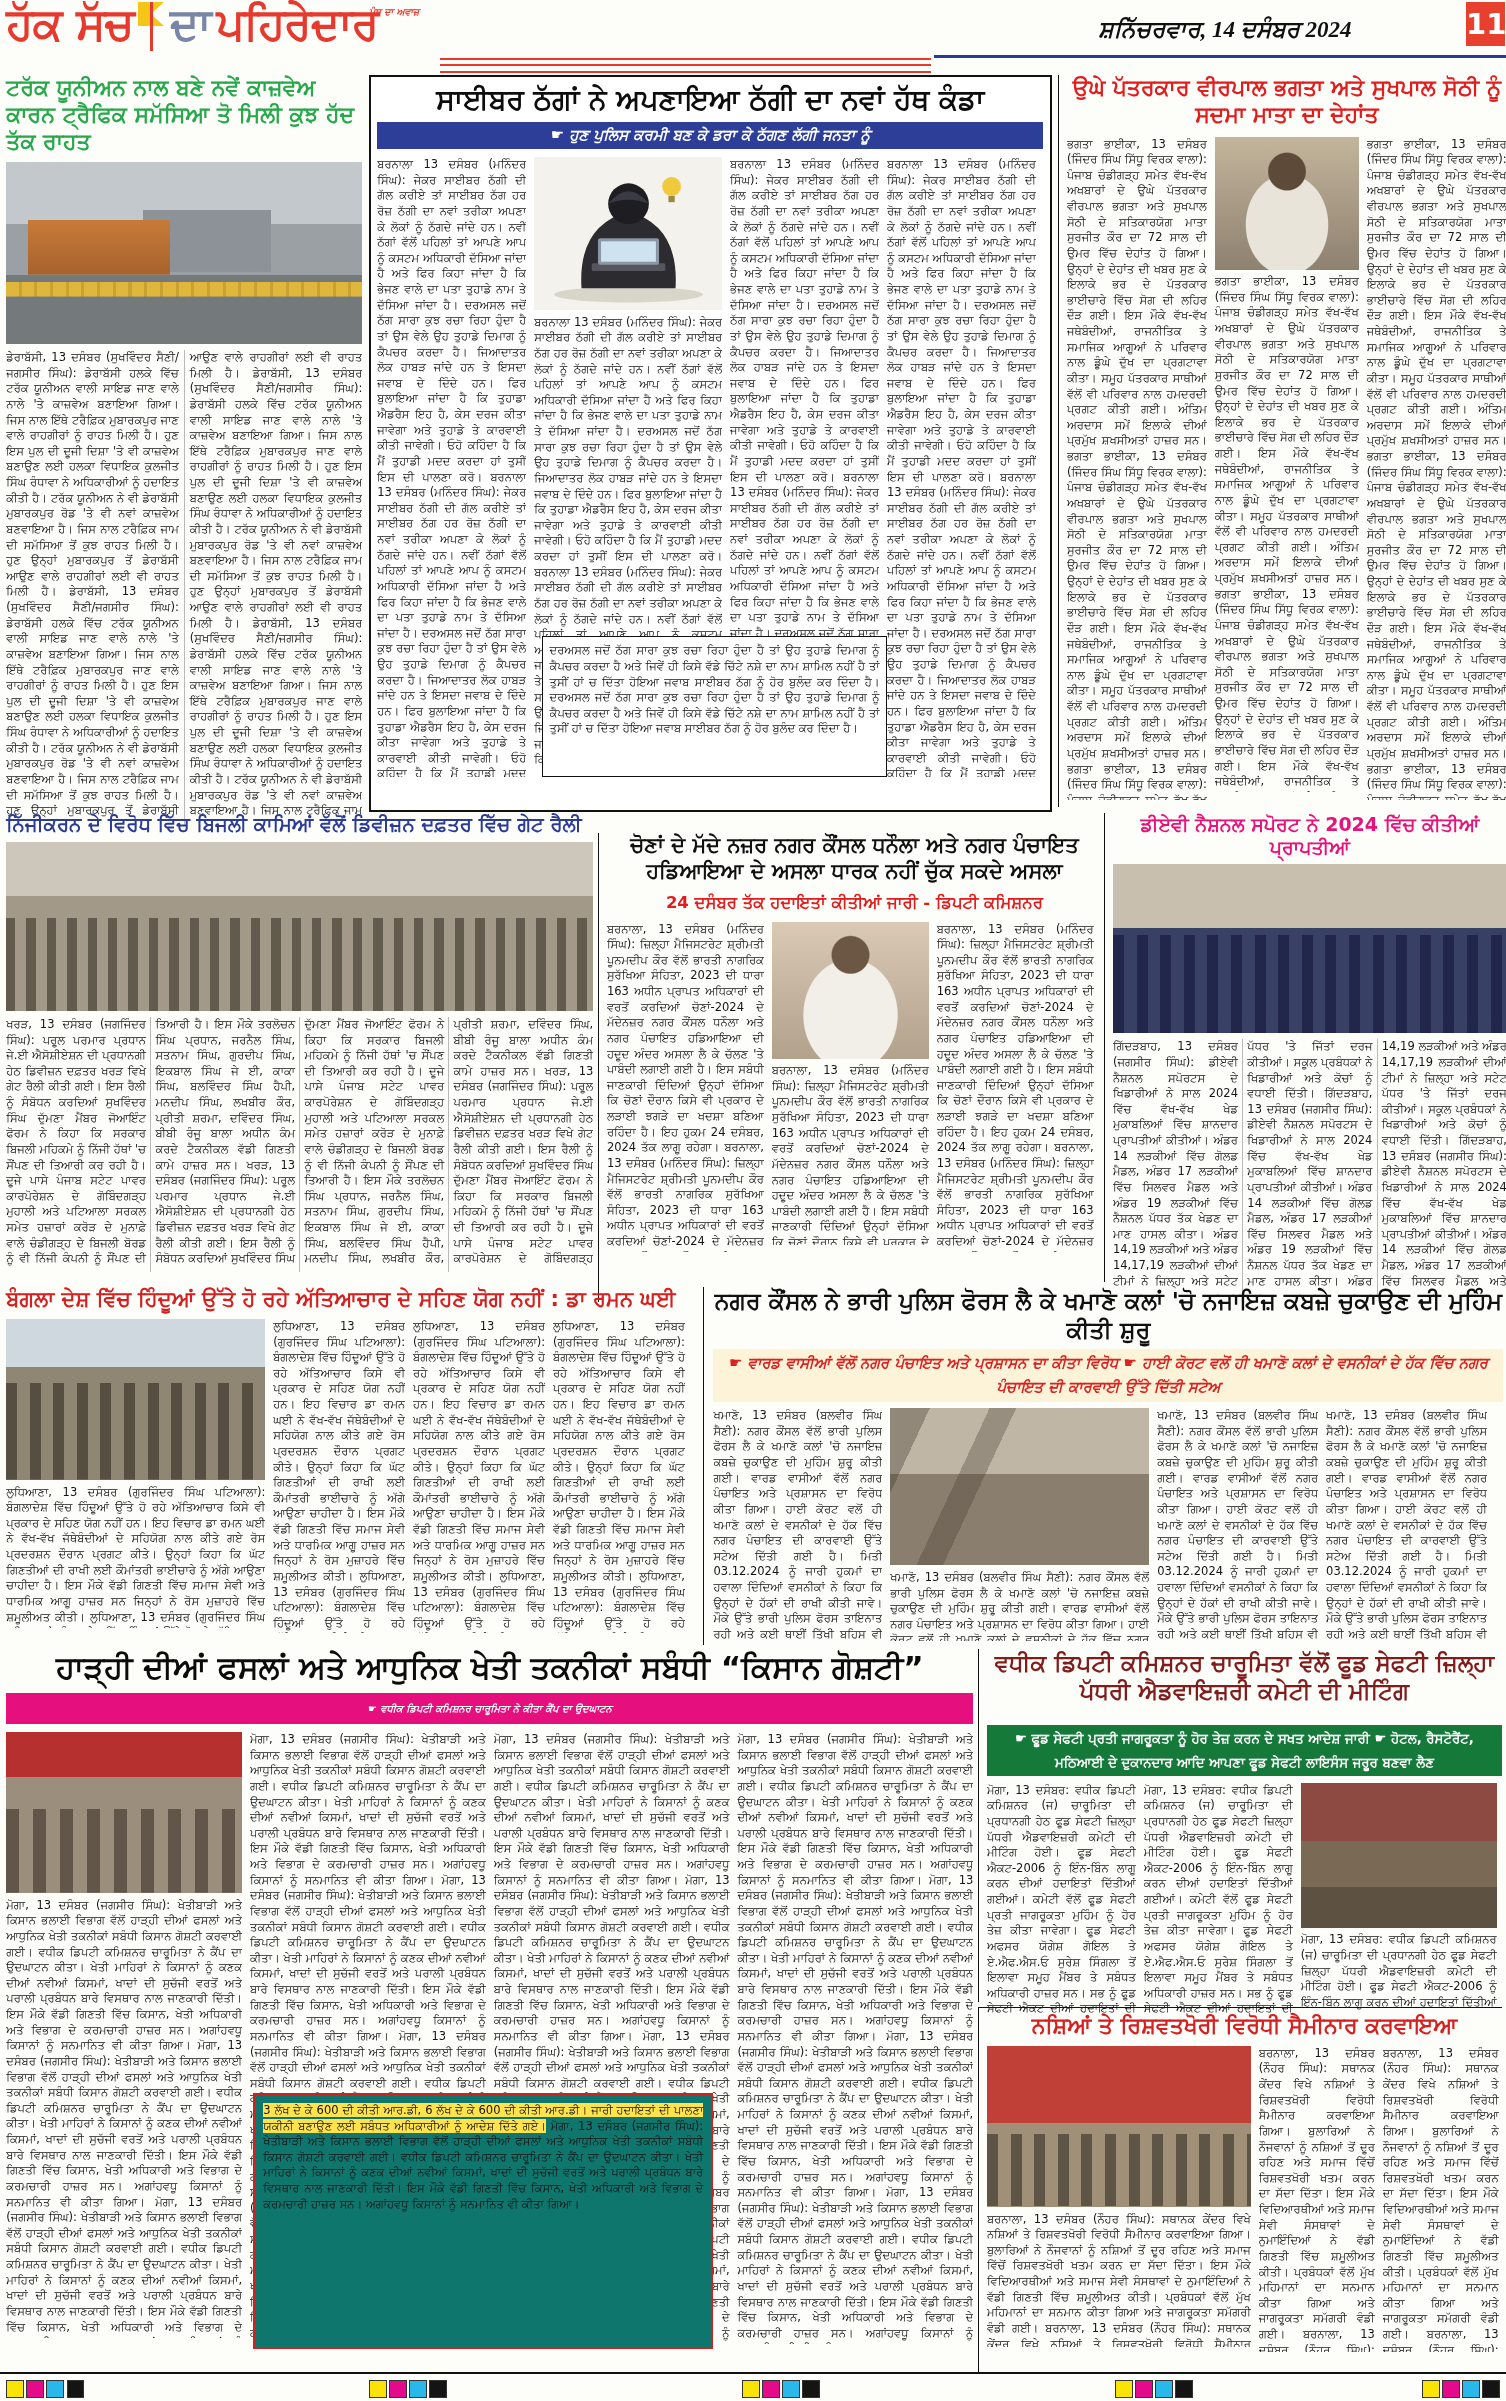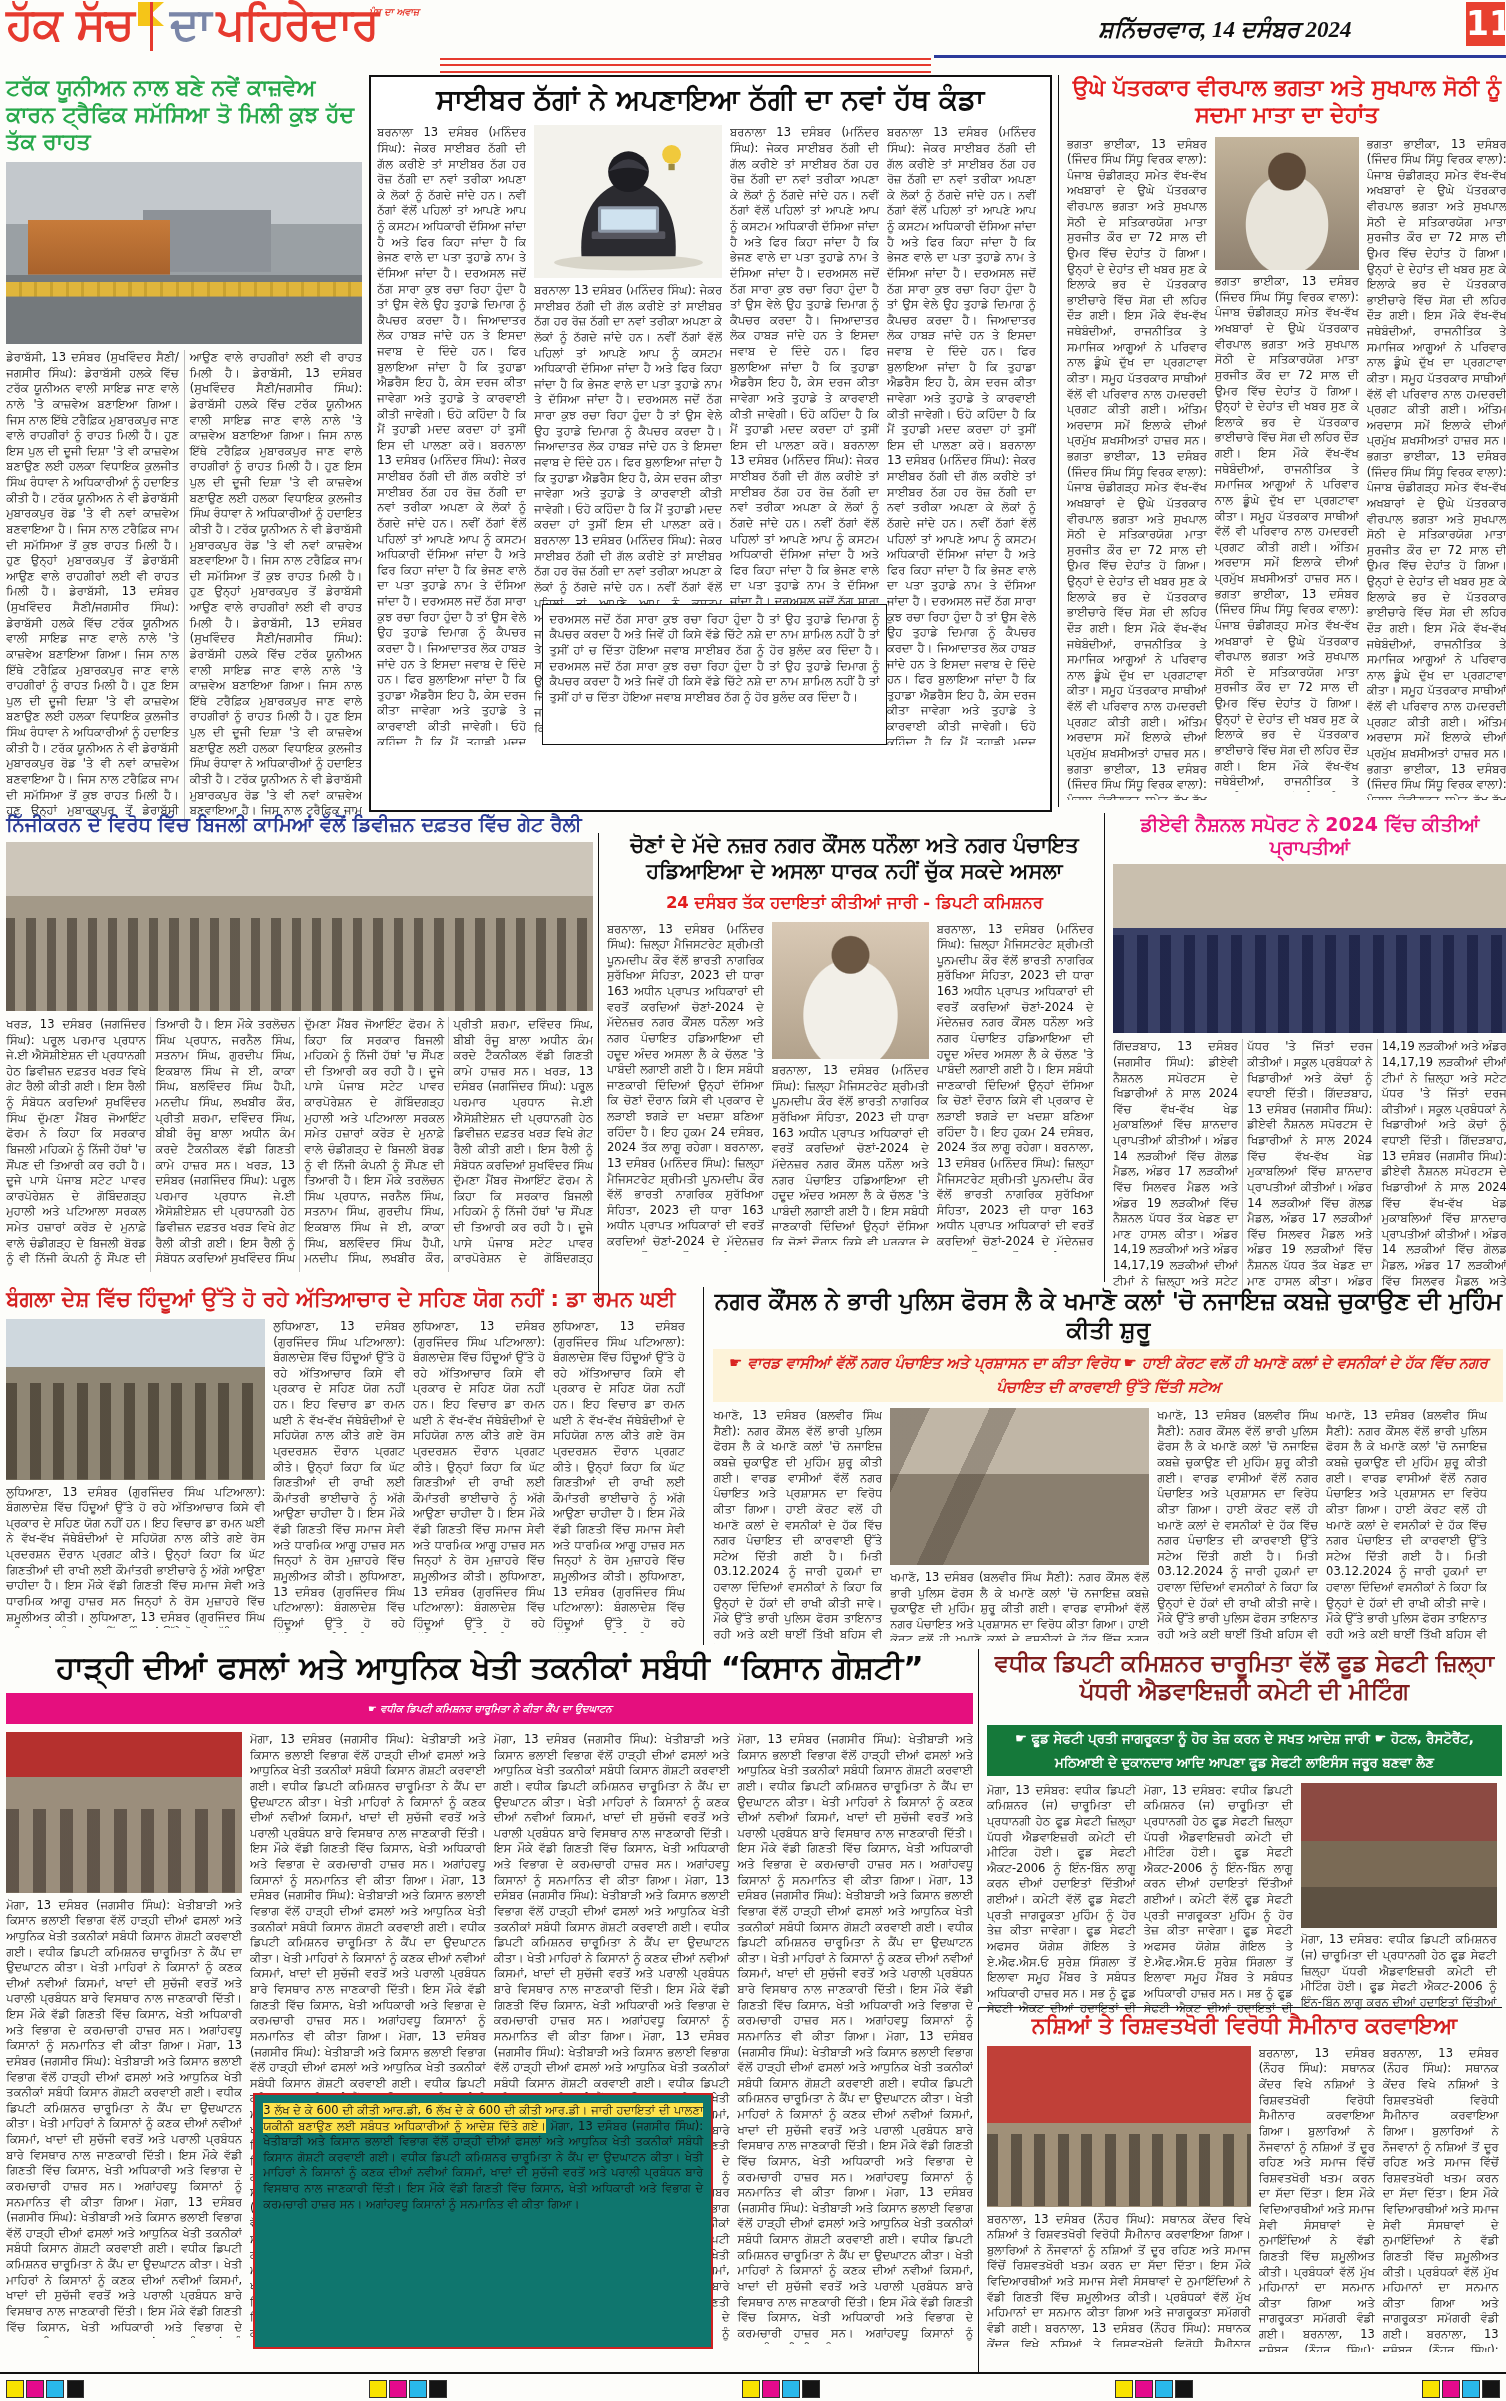--- a/index.html
+++ b/index.html
@@ -11,21 +11,21 @@
   .logo-red{font-size:44px;font-weight:bold;color:#e63a2e;line-height:1.0;letter-spacing:-0.8px;}
   .logo-slate{font-size:44px;font-weight:bold;color:#7a86a8;line-height:1.0;}
   #flag{width:27px;height:49px;position:relative;}
   #flag .pole{position:absolute;left:11.8px;top:0;width:3.1px;height:49px;background:#e63a2e;}
   #flag .pennant{position:absolute;left:0px;top:0px;width:0;height:0;border-top:12.6px solid #f5c518;border-bottom:12.6px solid #f5c518;border-left:13.3px solid #f5c518;border-right:13.3px solid transparent;}
   #tagline{left:369px;top:6.3px;font-size:9.4px;color:#e63a2e;font-style:italic;font-weight:bold;}
   .redline{height:2.4px;background:#e63a2e;}
   #blueline{left:934px;top:55px;width:572px;height:3.1px;background:#2b3a9a;}
   #dateline{left:1005px;top:17.3px;width:440px;text-align:center;font-family:"Liberation Serif",serif;
             font-style:italic;font-weight:bold;font-size:23px;color:#111;}
-  #pagebox{left:1466px;top:1.6px;width:39px;height:44px;background:#e8402f;color:#fff;font-size:33px;
+  #pagebox{left:1466px;top:1.6px;width:39px;height:44px;background:#e8402f;color:#fff;font-size:29px;
            font-weight:bold;text-align:center;line-height:44px;}
   
   .txt{font-size:11.5px;line-height:1.36;text-align:justify;color:#151515;overflow:hidden;}
   .cols2{column-count:2;column-gap:11px;column-rule:0.8px solid #b9b9b9;}
   .cols3{column-count:3;column-gap:9.4px;column-rule:0.8px solid #b9b9b9;}
   .cols4{column-count:4;column-gap:9.4px;column-rule:0.8px solid #b9b9b9;}
   .frow{display:flex;gap:7.9px;}
   .fcol{overflow:hidden;}
   .photo{background:#b9b2a4;}
   
@@ -83,20 +83,21 @@
         linear-gradient(#8d9298,#8d9298) 60% 40% / 36% 34% no-repeat,
         repeating-linear-gradient(90deg,#e0b63c 0 12.6px,#c9a22f 12.6px 15.7px) 0 72% / 100% 8% no-repeat,
         linear-gradient(#c3c8cc 0 34%,#9aa0a4 34% 62%,#74797c 62% 100%);"></div>
     <div class="txt cols2" style="margin-top:6.3px;height:475px;">
       <div>ਡੇਰਾਬੱਸੀ, 13 ਦਸੰਬਰ (ਸੁਖਵਿੰਦਰ ਸੈਣੀ/ਜਗਸੀਰ ਸਿੰਘ): ਡੇਰਾਬੱਸੀ ਹਲਕੇ ਵਿੱਚ ਟਰੱਕ ਯੂਨੀਅਨ ਵਾਲੀ ਸਾਇਡ ਜਾਣ ਵਾਲੇ ਨਾਲੇ 'ਤੇ ਕਾਜ਼ਵੇਅ ਬਣਾਇਆ ਗਿਆ। ਜਿਸ ਨਾਲ ਇੱਥੇ ਟਰੈਫ਼ਿਕ ਮੁਬਾਰਕਪੁਰ ਜਾਣ ਵਾਲੇ ਰਾਹਗੀਰਾਂ ਨੂੰ ਰਾਹਤ ਮਿਲੀ ਹੈ। ਹੁਣ ਇਸ ਪੁਲ ਦੀ ਦੂਜੀ ਦਿਸ਼ਾ 'ਤੇ ਵੀ ਕਾਜ਼ਵੇਅ ਬਣਾਉਣ ਲਈ ਹਲਕਾ ਵਿਧਾਇਕ ਕੁਲਜੀਤ ਸਿੰਘ ਰੰਧਾਵਾ ਨੇ ਅਧਿਕਾਰੀਆਂ ਨੂੰ ਹਦਾਇਤ ਕੀਤੀ ਹੈ। ਟਰੱਕ ਯੂਨੀਅਨ ਨੇ ਵੀ ਡੇਰਾਬੱਸੀ ਮੁਬਾਰਕਪੁਰ ਰੋਡ 'ਤੇ ਵੀ ਨਵਾਂ ਕਾਜ਼ਵੇਅ ਬਣਵਾਇਆ ਹੈ। ਜਿਸ ਨਾਲ ਟਰੈਫ਼ਿਕ ਜਾਮ ਦੀ ਸਮੱਸਿਆ ਤੋਂ ਕੁਝ ਰਾਹਤ ਮਿਲੀ ਹੈ। ਹੁਣ ਉਨ੍ਹਾਂ ਮੁਬਾਰਕਪੁਰ ਤੋਂ ਡੇਰਾਬੱਸੀ ਆਉਣ ਵਾਲੇ ਰਾਹਗੀਰਾਂ ਲਈ ਵੀ ਰਾਹਤ ਮਿਲੀ ਹੈ। ਡੇਰਾਬੱਸੀ, 13 ਦਸੰਬਰ (ਸੁਖਵਿੰਦਰ ਸੈਣੀ/ਜਗਸੀਰ ਸਿੰਘ): ਡੇਰਾਬੱਸੀ ਹਲਕੇ ਵਿੱਚ ਟਰੱਕ ਯੂਨੀਅਨ ਵਾਲੀ ਸਾਇਡ ਜਾਣ ਵਾਲੇ ਨਾਲੇ 'ਤੇ ਕਾਜ਼ਵੇਅ ਬਣਾਇਆ ਗਿਆ। ਜਿਸ ਨਾਲ ਇੱਥੇ ਟਰੈਫ਼ਿਕ ਮੁਬਾਰਕਪੁਰ ਜਾਣ ਵਾਲੇ ਰਾਹਗੀਰਾਂ ਨੂੰ ਰਾਹਤ ਮਿਲੀ ਹੈ। ਹੁਣ ਇਸ ਪੁਲ ਦੀ ਦੂਜੀ ਦਿਸ਼ਾ 'ਤੇ ਵੀ ਕਾਜ਼ਵੇਅ ਬਣਾਉਣ ਲਈ ਹਲਕਾ ਵਿਧਾਇਕ ਕੁਲਜੀਤ ਸਿੰਘ ਰੰਧਾਵਾ ਨੇ ਅਧਿਕਾਰੀਆਂ ਨੂੰ ਹਦਾਇਤ ਕੀਤੀ ਹੈ। ਟਰੱਕ ਯੂਨੀਅਨ ਨੇ ਵੀ ਡੇਰਾਬੱਸੀ ਮੁਬਾਰਕਪੁਰ ਰੋਡ 'ਤੇ ਵੀ ਨਵਾਂ ਕਾਜ਼ਵੇਅ ਬਣਵਾਇਆ ਹੈ। ਜਿਸ ਨਾਲ ਟਰੈਫ਼ਿਕ ਜਾਮ ਦੀ ਸਮੱਸਿਆ ਤੋਂ ਕੁਝ ਰਾਹਤ ਮਿਲੀ ਹੈ। ਹੁਣ ਉਨ੍ਹਾਂ ਮੁਬਾਰਕਪੁਰ ਤੋਂ ਡੇਰਾਬੱਸੀ ਆਉਣ ਵਾਲੇ ਰਾਹਗੀਰਾਂ ਲਈ ਵੀ ਰਾਹਤ ਮਿਲੀ ਹੈ। ਡੇਰਾਬੱਸੀ, 13 ਦਸੰਬਰ (ਸੁਖਵਿੰਦਰ ਸੈਣੀ/ਜਗਸੀਰ ਸਿੰਘ): ਡੇਰਾਬੱਸੀ ਹਲਕੇ ਵਿੱਚ ਟਰੱਕ ਯੂਨੀਅਨ ਵਾਲੀ ਸਾਇਡ ਜਾਣ ਵਾਲੇ ਨਾਲੇ 'ਤੇ ਕਾਜ਼ਵੇਅ ਬਣਾਇਆ ਗਿਆ। ਜਿਸ ਨਾਲ ਇੱਥੇ ਟਰੈਫ਼ਿਕ ਮੁਬਾਰਕਪੁਰ ਜਾਣ ਵਾਲੇ ਰਾਹਗੀਰਾਂ ਨੂੰ ਰਾਹਤ ਮਿਲੀ ਹੈ। ਹੁਣ ਇਸ ਪੁਲ ਦੀ ਦੂਜੀ ਦਿਸ਼ਾ 'ਤੇ ਵੀ ਕਾਜ਼ਵੇਅ ਬਣਾਉਣ ਲਈ ਹਲਕਾ ਵਿਧਾਇਕ ਕੁਲਜੀਤ ਸਿੰਘ ਰੰਧਾਵਾ ਨੇ ਅਧਿਕਾਰੀਆਂ ਨੂੰ ਹਦਾਇਤ ਕੀਤੀ ਹੈ। ਟਰੱਕ ਯੂਨੀਅਨ ਨੇ ਵੀ ਡੇਰਾਬੱਸੀ ਮੁਬਾਰਕਪੁਰ ਰੋਡ 'ਤੇ ਵੀ ਨਵਾਂ ਕਾਜ਼ਵੇਅ ਬਣਵਾਇਆ ਹੈ। ਜਿਸ ਨਾਲ ਟਰੈਫ਼ਿਕ ਜਾਮ ਦੀ ਸਮੱਸਿਆ ਤੋਂ ਕੁਝ ਰਾਹਤ ਮਿਲੀ ਹੈ। ਹੁਣ ਉਨ੍ਹਾਂ ਮੁਬਾਰਕਪੁਰ ਤੋਂ ਡੇਰਾਬੱਸੀ ਆਉਣ ਵਾਲੇ ਰਾਹਗੀਰਾਂ ਲਈ ਵੀ ਰਾਹਤ ਮਿਲੀ ਹੈ। ਡੇਰਾਬੱਸੀ, 13 ਦਸੰਬਰ (ਸੁਖਵਿੰਦਰ ਸੈਣੀ/ਜਗਸੀਰ ਸਿੰਘ): ਡੇਰਾਬੱਸੀ ਹਲਕੇ ਵਿੱਚ ਟਰੱਕ ਯੂਨੀਅਨ ਵਾਲੀ ਸਾਇਡ ਜਾਣ ਵਾਲੇ ਨਾਲੇ 'ਤੇ ਕਾਜ਼ਵੇਅ ਬਣਾਇਆ ਗਿਆ। ਜਿਸ ਨਾਲ ਇੱਥੇ ਟਰੈਫ਼ਿਕ ਮੁਬਾਰਕਪੁਰ ਜਾਣ ਵਾਲੇ ਰਾਹਗੀਰਾਂ ਨੂੰ ਰਾਹਤ ਮਿਲੀ ਹੈ। ਹੁਣ ਇਸ ਪੁਲ ਦੀ ਦੂਜੀ ਦਿਸ਼ਾ 'ਤੇ ਵੀ ਕਾਜ਼ਵੇਅ ਬਣਾਉਣ ਲਈ ਹਲਕਾ ਵਿਧਾਇਕ ਕੁਲਜੀਤ ਸਿੰਘ ਰੰਧਾਵਾ ਨੇ ਅਧਿਕਾਰੀਆਂ ਨੂੰ ਹਦਾਇਤ ਕੀਤੀ ਹੈ। ਟਰੱਕ ਯੂਨੀਅਨ ਨੇ ਵੀ ਡੇਰਾਬੱਸੀ ਮੁਬਾਰਕਪੁਰ ਰੋਡ 'ਤੇ ਵੀ ਨਵਾਂ ਕਾਜ਼ਵੇਅ ਬਣਵਾਇਆ ਹੈ। ਜਿਸ ਨਾਲ ਟਰੈਫ਼ਿਕ ਜਾਮ ਦੀ ਸਮੱਸਿਆ ਤੋਂ ਕੁਝ ਰਾਹਤ ਮਿਲੀ ਹੈ। ਹੁਣ ਉਨ੍ਹਾਂ ਮੁਬਾਰਕਪੁਰ ਤੋਂ ਡੇਰਾਬੱਸੀ ਆਉਣ ਵਾਲੇ ਰਾਹਗੀਰਾਂ ਲਈ ਵੀ ਰਾਹਤ ਮਿਲੀ ਹੈ। ਡੇਰਾਬੱਸੀ, 13 ਦਸੰਬਰ (ਸੁਖਵਿੰਦਰ ਸੈਣੀ/ਜਗਸੀਰ ਸਿੰਘ): ਡੇਰਾਬੱਸੀ ਹਲਕੇ ਵਿੱਚ ਟਰੱਕ ਯੂਨੀਅਨ ਵਾਲੀ ਸਾਇਡ ਜਾਣ ਵਾਲੇ ਨਾਲੇ 'ਤੇ ਕਾਜ਼ਵੇਅ ਬਣਾਇਆ ਗਿਆ। ਜਿਸ ਨਾਲ ਇੱਥੇ ਟਰੈਫ਼ਿਕ ਮੁਬਾਰਕਪੁਰ ਜਾਣ ਵਾਲੇ ਰਾਹਗੀਰਾਂ ਨੂੰ ਰਾਹਤ ਮਿਲੀ ਹੈ। ਹੁਣ ਇਸ ਪੁਲ ਦੀ ਦੂਜੀ ਦਿਸ਼ਾ 'ਤੇ ਵੀ ਕਾਜ਼ਵੇਅ ਬਣਾਉਣ ਲਈ ਹਲਕਾ ਵਿਧਾਇਕ ਕੁਲਜੀਤ ਸਿੰਘ ਰੰਧਾਵਾ ਨੇ ਅਧਿਕਾਰੀਆਂ ਨੂੰ ਹਦਾਇਤ ਕੀਤੀ ਹੈ। ਟਰੱਕ ਯੂਨੀਅਨ ਨੇ ਵੀ ਡੇਰਾਬੱਸੀ ਮੁਬਾਰਕਪੁਰ ਰੋਡ 'ਤੇ ਵੀ ਨਵਾਂ ਕਾਜ਼ਵੇਅ ਬਣਵਾਇਆ ਹੈ। ਜਿਸ ਨਾਲ ਟਰੈਫ਼ਿਕ ਜਾਮ ਦੀ ਸਮੱਸਿਆ ਤੋਂ ਕੁਝ ਰਾਹਤ ਮਿਲੀ ਹੈ। ਹੁਣ ਉਨ੍ਹਾਂ ਮੁਬਾਰਕਪੁਰ ਤੋਂ ਡੇਰਾਬੱਸੀ ਆਉਣ ਵਾਲੇ ਰਾਹਗੀਰਾਂ ਲਈ ਵੀ ਰਾਹਤ ਮਿਲੀ ਹੈ।</div>
     </div>
   </div>
 
   <div class="abs boxed" style="left:369px;top:75px;width:666px;height:720px;">
     <div class="hl hl-black-big">ਸਾਈਬਰ ਠੱਗਾਂ ਨੇ ਅਪਣਾਇਆ ਠੱਗੀ ਦਾ ਨਵਾਂ ਹੱਥ ਕੰਡਾ</div>
+    <div class="bar bar-blue" style="margin-top:4.7px;">☛ ਹੁਣ ਪੁਲਿਸ ਕਰਮੀ ਬਣ ਕੇ ਡਰਾ ਕੇ ਠੱਗਣ ਲੱਗੀ ਜਨਤਾ ਨੂੰ</div>
     <div class="frow" style="margin-top:7.9px;height:620px;position:relative;">
       <div class="fcol txt" style="width:149px;height:100%;">ਬਰਨਾਲਾ 13 ਦਸੰਬਰ (ਮਨਿੰਦਰ ਸਿੰਘ): ਜੇਕਰ ਸਾਈਬਰ ਠੱਗੀ ਦੀ ਗੱਲ ਕਰੀਏ ਤਾਂ ਸਾਈਬਰ ਠੱਗ ਹਰ ਰੋਜ਼ ਠੱਗੀ ਦਾ ਨਵਾਂ ਤਰੀਕਾ ਅਪਣਾ ਕੇ ਲੋਕਾਂ ਨੂੰ ਠੱਗਦੇ ਜਾਂਦੇ ਹਨ। ਨਵੀਂ ਠੱਗਾਂ ਵੱਲੋਂ ਪਹਿਲਾਂ ਤਾਂ ਆਪਣੇ ਆਪ ਨੂੰ ਕਸਟਮ ਅਧਿਕਾਰੀ ਦੱਸਿਆ ਜਾਂਦਾ ਹੈ ਅਤੇ ਫਿਰ ਕਿਹਾ ਜਾਂਦਾ ਹੈ ਕਿ ਭੇਜਣ ਵਾਲੇ ਦਾ ਪਤਾ ਤੁਹਾਡੇ ਨਾਮ ਤੇ ਦੱਸਿਆ ਜਾਂਦਾ ਹੈ। ਦਰਅਸਲ ਜਦੋਂ ਠੱਗ ਸਾਰਾ ਕੁਝ ਰਚਾ ਰਿਹਾ ਹੁੰਦਾ ਹੈ ਤਾਂ ਉਸ ਵੇਲੇ ਉਹ ਤੁਹਾਡੇ ਦਿਮਾਗ ਨੂੰ ਕੈਪਚਰ ਕਰਦਾ ਹੈ। ਜਿਆਦਾਤਰ ਲੋਕ ਹਾਬੜ ਜਾਂਦੇ ਹਨ ਤੇ ਇਸਦਾ ਜਵਾਬ ਦੇ ਦਿੰਦੇ ਹਨ। ਫਿਰ ਬੁਲਾਇਆ ਜਾਂਦਾ ਹੈ ਕਿ ਤੁਹਾਡਾ ਐਡਰੈਸ ਇਹ ਹੈ, ਕੇਸ ਦਰਜ ਕੀਤਾ ਜਾਵੇਗਾ ਅਤੇ ਤੁਹਾਡੇ ਤੇ ਕਾਰਵਾਈ ਕੀਤੀ ਜਾਵੇਗੀ। ਓਹੋ ਕਹਿੰਦਾ ਹੈ ਕਿ ਮੈਂ ਤੁਹਾਡੀ ਮਦਦ ਕਰਦਾ ਹਾਂ ਤੁਸੀਂ ਇਸ ਦੀ ਪਾਲਣਾ ਕਰੋ। ਬਰਨਾਲਾ 13 ਦਸੰਬਰ (ਮਨਿੰਦਰ ਸਿੰਘ): ਜੇਕਰ ਸਾਈਬਰ ਠੱਗੀ ਦੀ ਗੱਲ ਕਰੀਏ ਤਾਂ ਸਾਈਬਰ ਠੱਗ ਹਰ ਰੋਜ਼ ਠੱਗੀ ਦਾ ਨਵਾਂ ਤਰੀਕਾ ਅਪਣਾ ਕੇ ਲੋਕਾਂ ਨੂੰ ਠੱਗਦੇ ਜਾਂਦੇ ਹਨ। ਨਵੀਂ ਠੱਗਾਂ ਵੱਲੋਂ ਪਹਿਲਾਂ ਤਾਂ ਆਪਣੇ ਆਪ ਨੂੰ ਕਸਟਮ ਅਧਿਕਾਰੀ ਦੱਸਿਆ ਜਾਂਦਾ ਹੈ ਅਤੇ ਫਿਰ ਕਿਹਾ ਜਾਂਦਾ ਹੈ ਕਿ ਭੇਜਣ ਵਾਲੇ ਦਾ ਪਤਾ ਤੁਹਾਡੇ ਨਾਮ ਤੇ ਦੱਸਿਆ ਜਾਂਦਾ ਹੈ। ਦਰਅਸਲ ਜਦੋਂ ਠੱਗ ਸਾਰਾ ਕੁਝ ਰਚਾ ਰਿਹਾ ਹੁੰਦਾ ਹੈ ਤਾਂ ਉਸ ਵੇਲੇ ਉਹ ਤੁਹਾਡੇ ਦਿਮਾਗ ਨੂੰ ਕੈਪਚਰ ਕਰਦਾ ਹੈ। ਜਿਆਦਾਤਰ ਲੋਕ ਹਾਬੜ ਜਾਂਦੇ ਹਨ ਤੇ ਇਸਦਾ ਜਵਾਬ ਦੇ ਦਿੰਦੇ ਹਨ। ਫਿਰ ਬੁਲਾਇਆ ਜਾਂਦਾ ਹੈ ਕਿ ਤੁਹਾਡਾ ਐਡਰੈਸ ਇਹ ਹੈ, ਕੇਸ ਦਰਜ ਕੀਤਾ ਜਾਵੇਗਾ ਅਤੇ ਤੁਹਾਡੇ ਤੇ ਕਾਰਵਾਈ ਕੀਤੀ ਜਾਵੇਗੀ। ਓਹੋ ਕਹਿੰਦਾ ਹੈ ਕਿ ਮੈਂ ਤੁਹਾਡੀ ਮਦਦ ਕਰਦਾ ਹਾਂ ਤੁਸੀਂ ਇਸ ਦੀ ਪਾਲਣਾ ਕਰੋ। ਬਰਨਾਲਾ 13 ਦਸੰਬਰ (ਮਨਿੰਦਰ ਸਿੰਘ): ਜੇਕਰ ਸਾਈਬਰ ਠੱਗੀ ਦੀ ਗੱਲ ਕਰੀਏ ਤਾਂ ਸਾਈਬਰ ਠੱਗ ਹਰ ਰੋਜ਼ ਠੱਗੀ ਦਾ ਨਵਾਂ ਤਰੀਕਾ ਅਪਣਾ ਕੇ ਲੋਕਾਂ ਨੂੰ ਠੱਗਦੇ ਜਾਂਦੇ ਹਨ। ਨਵੀਂ ਠੱਗਾਂ ਵੱਲੋਂ ਪਹਿਲਾਂ ਤਾਂ ਆਪਣੇ ਆਪ ਨੂੰ ਕਸਟਮ ਅਧਿਕਾਰੀ ਦੱਸਿਆ ਜਾਂਦਾ ਹੈ ਅਤੇ ਫਿਰ ਕਿਹਾ ਜਾਂਦਾ ਹੈ ਕਿ ਭੇਜਣ ਵਾਲੇ ਦਾ ਪਤਾ ਤੁਹਾਡੇ ਨਾਮ ਤੇ ਦੱਸਿਆ ਜਾਂਦਾ ਹੈ। ਦਰਅਸਲ ਜਦੋਂ ਠੱਗ ਸਾਰਾ ਕੁਝ ਰਚਾ ਰਿਹਾ ਹੁੰਦਾ ਹੈ ਤਾਂ ਉਸ ਵੇਲੇ ਉਹ ਤੁਹਾਡੇ ਦਿਮਾਗ ਨੂੰ ਕੈਪਚਰ ਕਰਦਾ ਹੈ। ਜਿਆਦਾਤਰ ਲੋਕ ਹਾਬੜ ਜਾਂਦੇ ਹਨ ਤੇ ਇਸਦਾ ਜਵਾਬ ਦੇ ਦਿੰਦੇ ਹਨ। ਫਿਰ ਬੁਲਾਇਆ ਜਾਂਦਾ ਹੈ ਕਿ ਤੁਹਾਡਾ ਐਡਰੈਸ ਇਹ ਹੈ, ਕੇਸ ਦਰਜ ਕੀਤਾ ਜਾਵੇਗਾ ਅਤੇ ਤੁਹਾਡੇ ਤੇ ਕਾਰਵਾਈ ਕੀਤੀ ਜਾਵੇਗੀ। ਓਹੋ ਕਹਿੰਦਾ ਹੈ ਕਿ ਮੈਂ ਤੁਹਾਡੀ ਮਦਦ ਕਰਦਾ ਹਾਂ ਤੁਸੀਂ ਇਸ ਦੀ ਪਾਲਣਾ ਕਰੋ।</div>
       <div class="fcol" style="width:188px;height:100%;">
         <div style="height:153px;background:#f3f2ec;display:flex;align-items:center;justify-content:center;">
           <svg width="165" height="141" viewBox="0 0 210 180">
             <ellipse cx="105" cy="168" rx="95" ry="10" fill="#d8d5c9"></ellipse>
             <path d="M45 160 Q40 80 105 62 Q170 80 165 160 Z" fill="#2b2b30"></path>
             <circle cx="105" cy="52" r="26" fill="#1d1d22"></circle>
             <path d="M79 52 Q105 20 131 52 Q105 42 79 52" fill="#3a3a42"></path>
             <rect x="58" y="128" width="94" height="10" rx="2" fill="#55555e"></rect>

